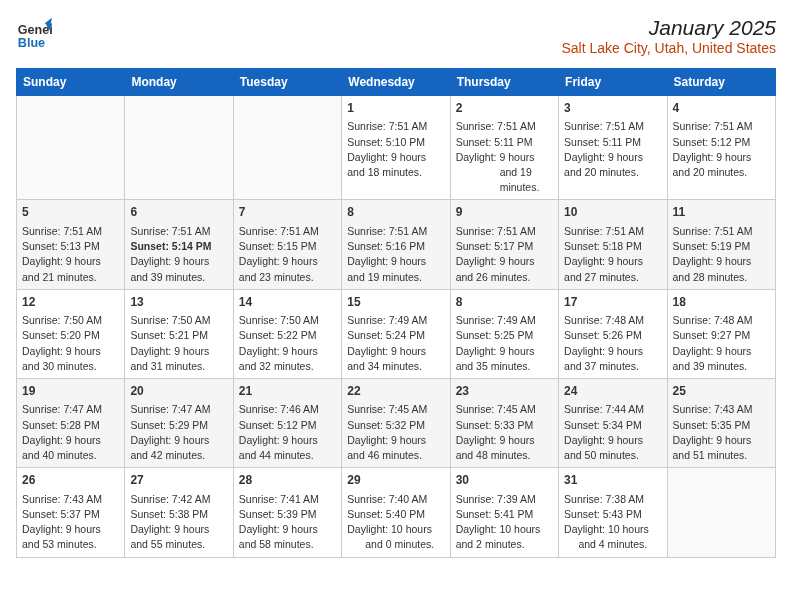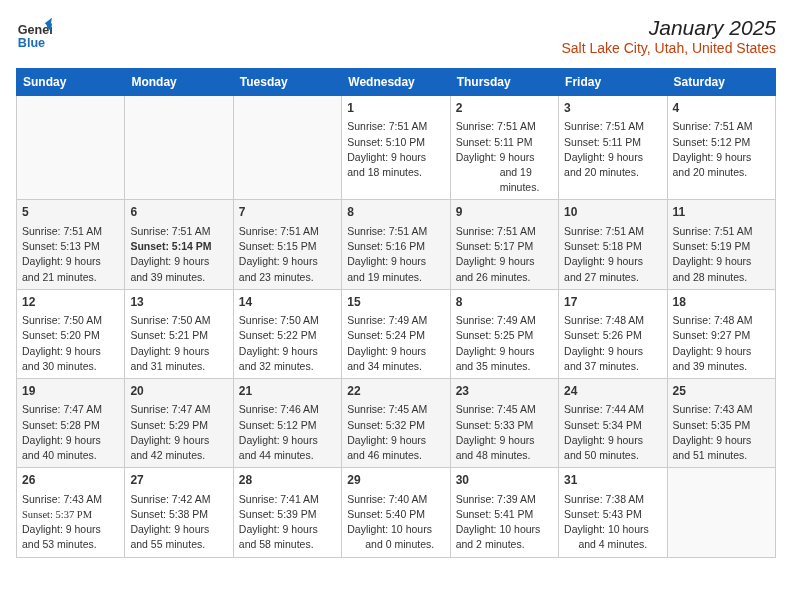--- a/index.html
+++ b/index.html
@@ -295,21 +295,21 @@
           <span style="display: block;">Sunrise: 7:43 AM</span>
           <span style="display: block;">Sunset: 5:35 PM</span>
           <span style="display: block;">Daylight: 9 hours</span>
           <span style="display: block;">and 51 minutes.</span>
         </td>
       </tr>
       <tr>
         <td>
           <span class="day-number">26</span>
           <span style="display: block;">Sunrise: 7:43 AM</span>
-          <span style="display: block; font-family: Liberation Serif, serif;">Sunset: 5:37 PM</span>
+          <span style="display: block;">Sunset: 5:37 PM</span>
           <span style="display: block;">Daylight: 9 hours</span>
           <span style="display: block;">and 53 minutes.</span>
         </td>
         <td>
           <span class="day-number">27</span>
           <span style="display: block;">Sunrise: 7:42 AM</span>
           <span style="display: block;">Sunset: 5:38 PM</span>
           <span style="display: block;">Daylight: 9 hours</span>
           <span style="display: block;">and 55 minutes.</span>
         </td>

